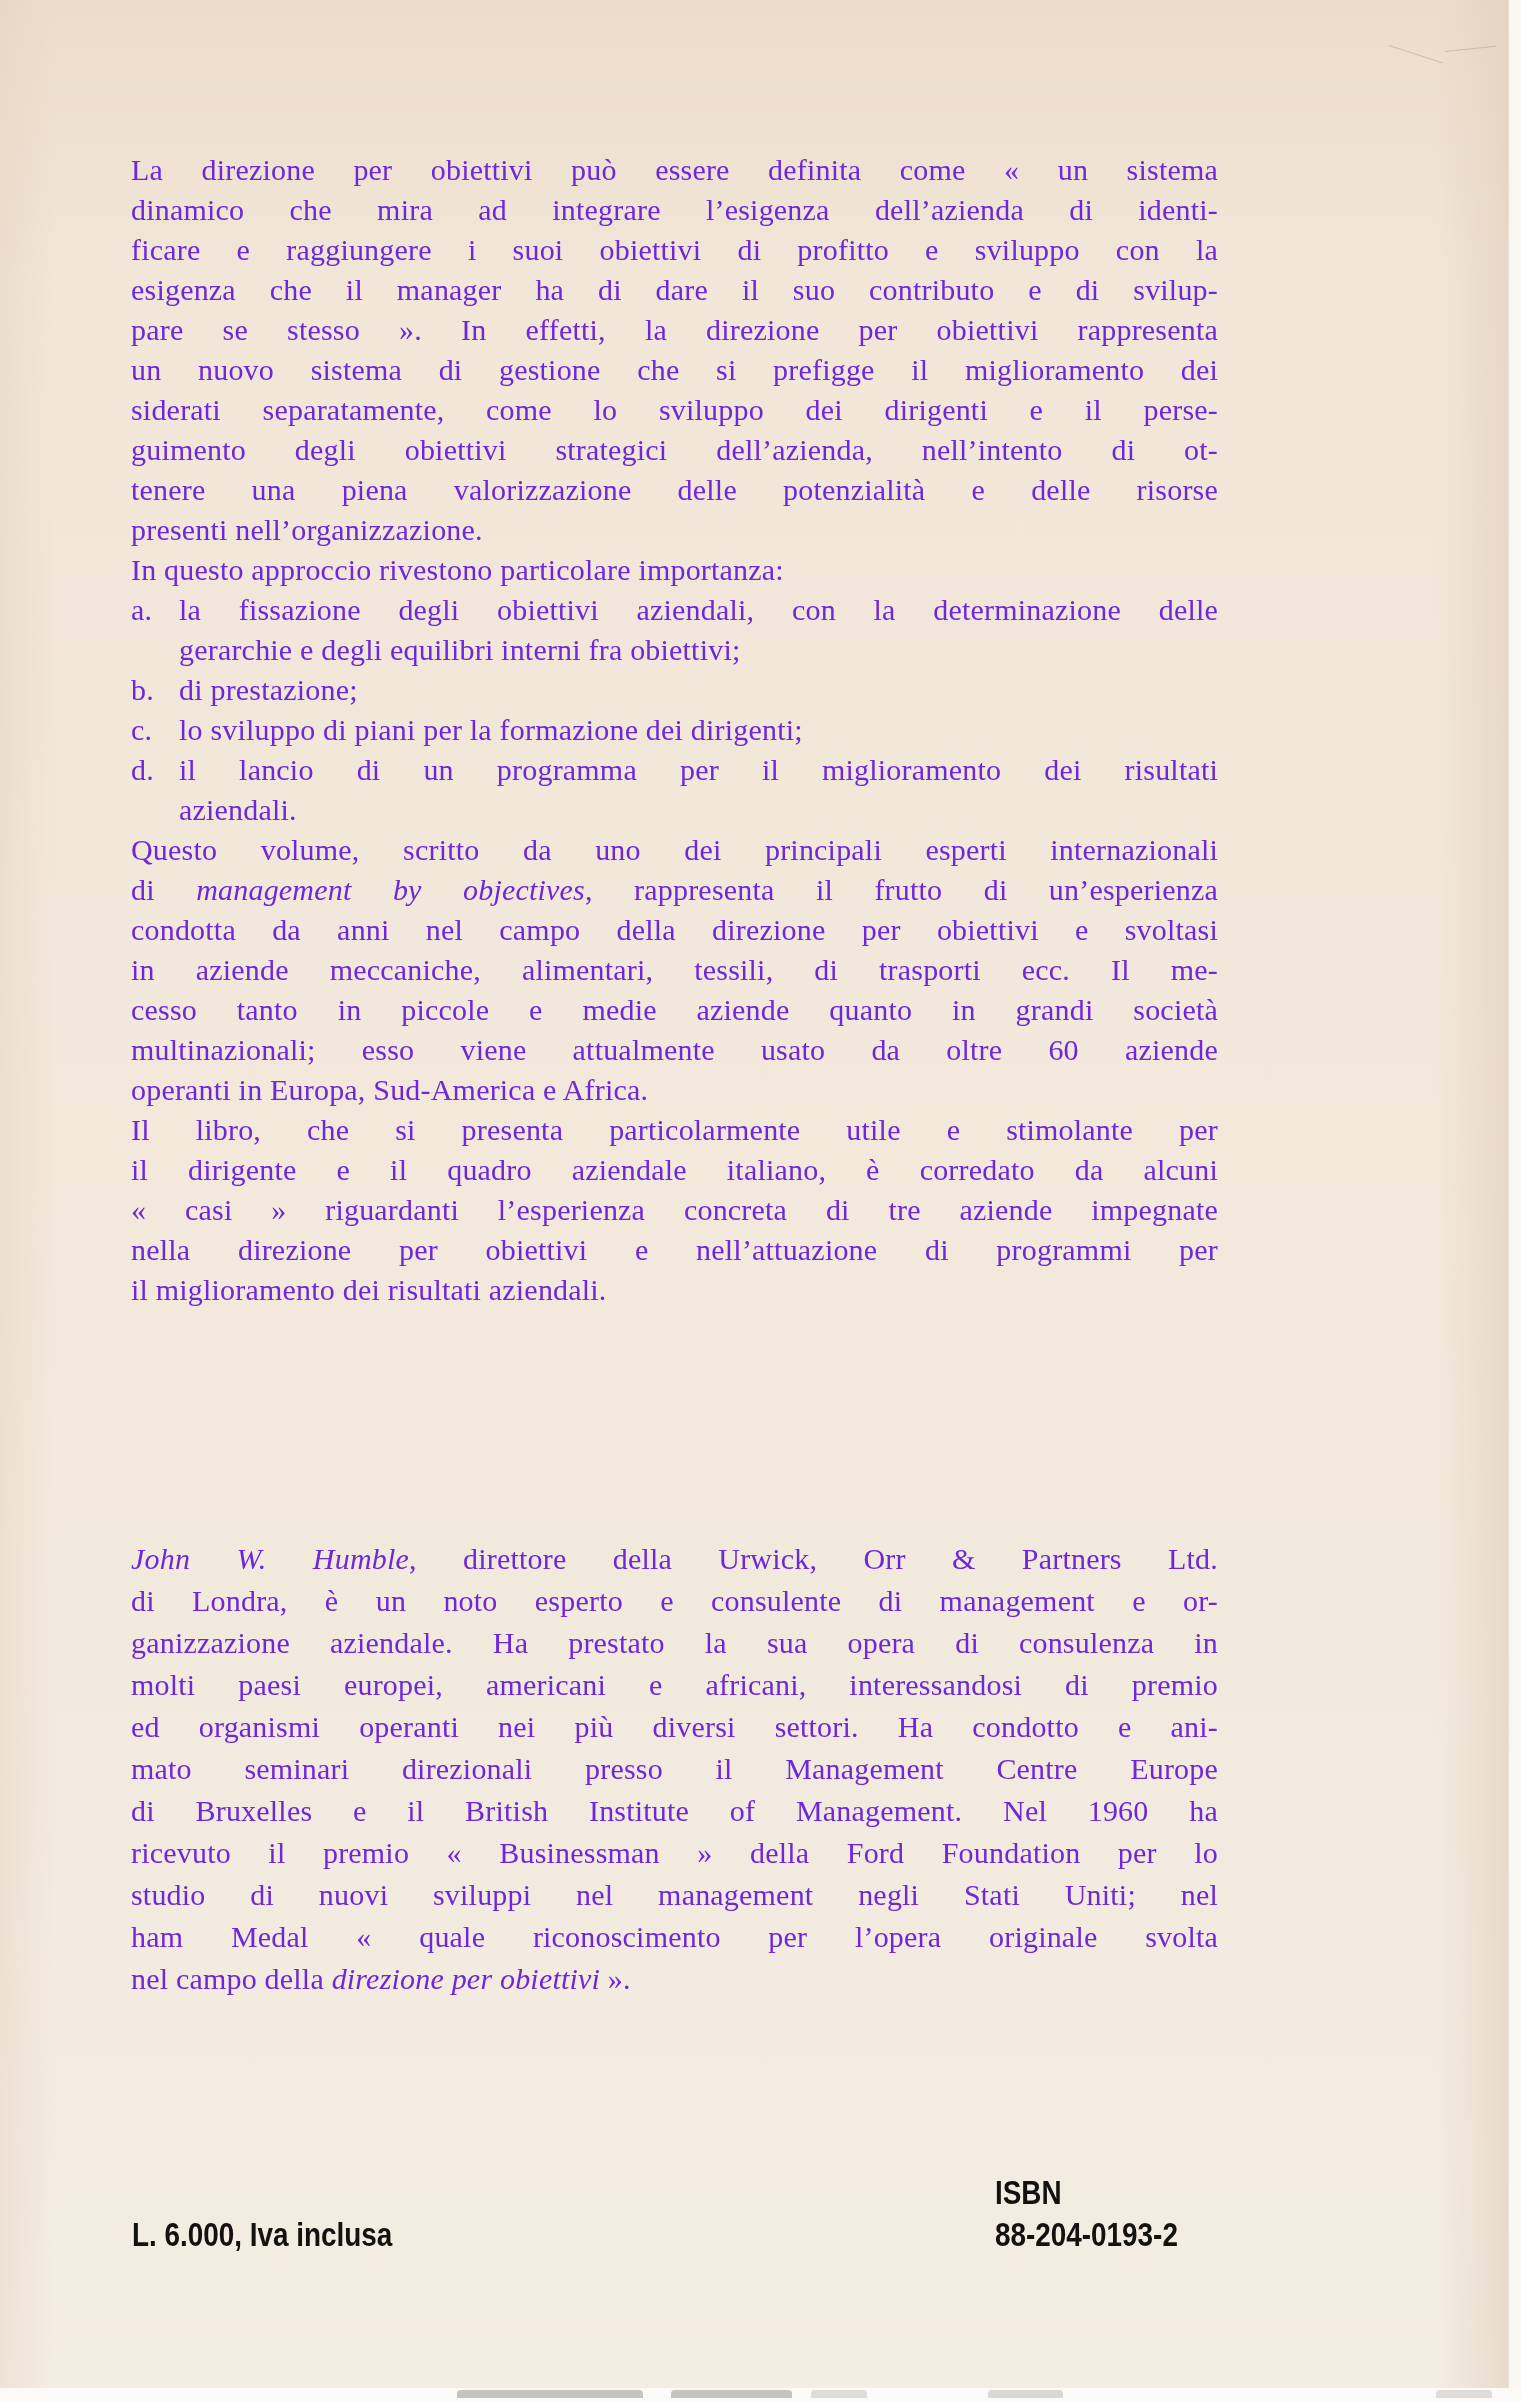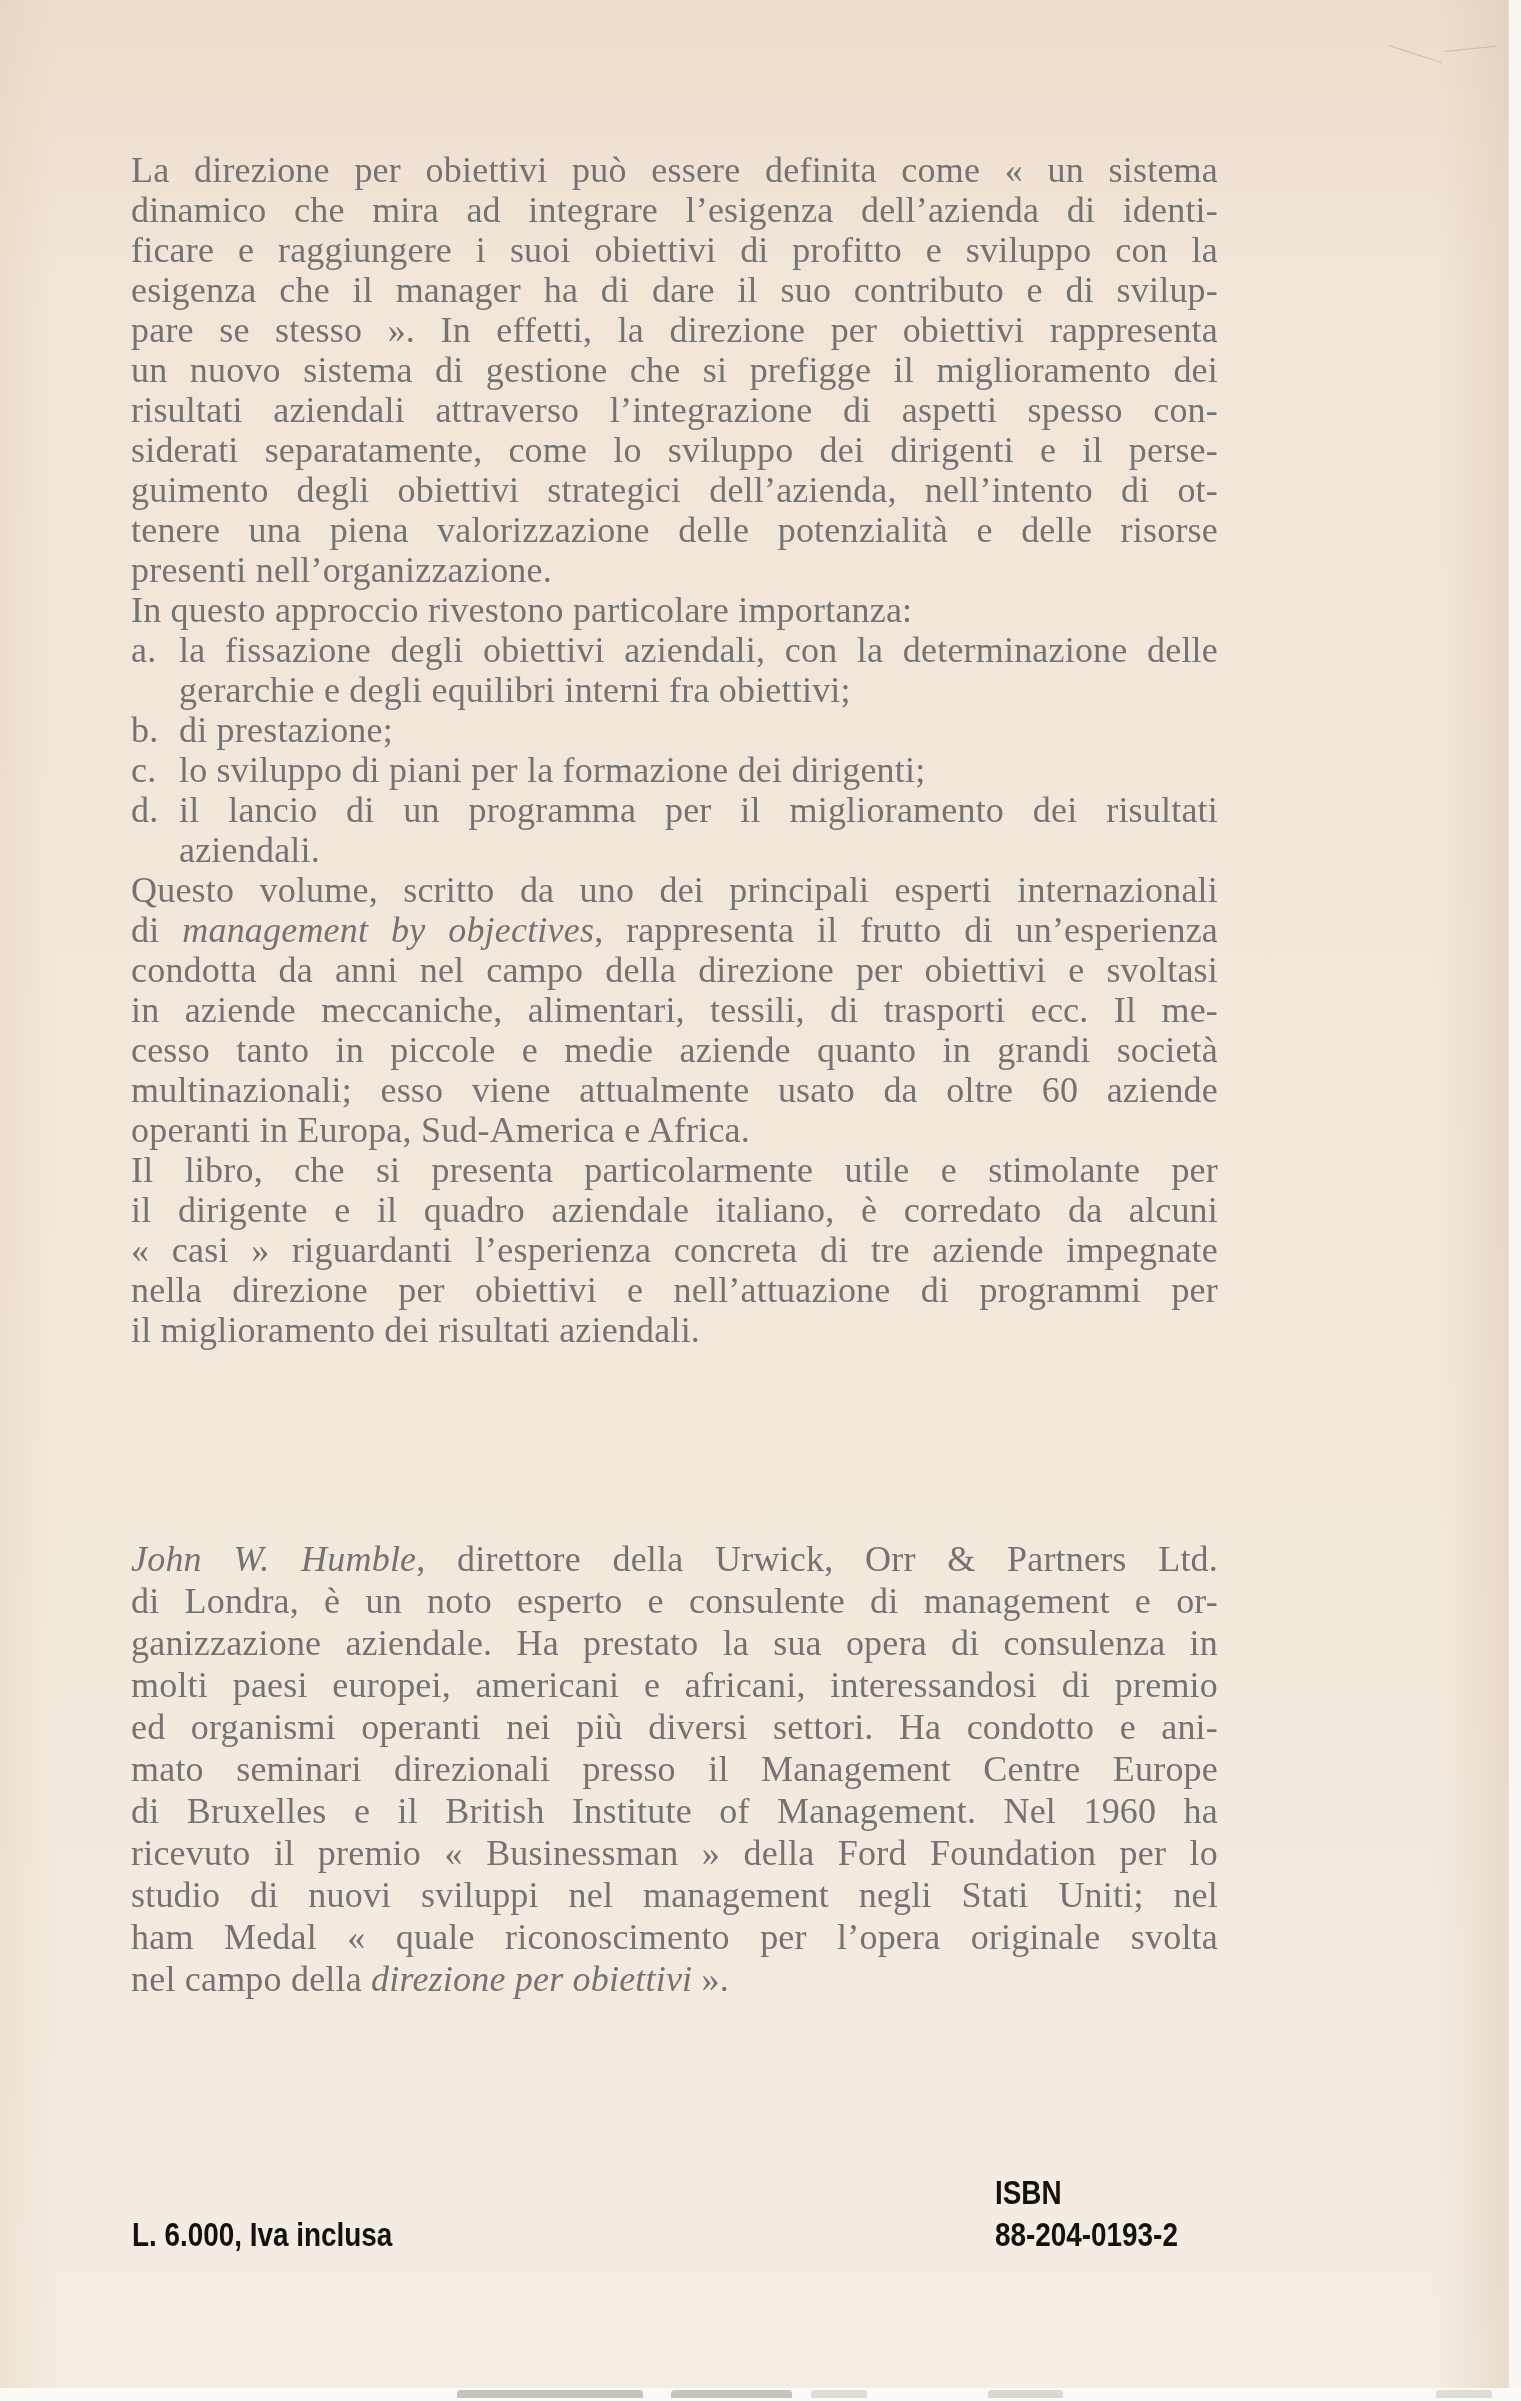--- a/index.html
+++ b/index.html
@@ -44,22 +44,22 @@
       height: 0.9px;
       background: rgba(150,130,110,0.35);
       transform-origin: left center;
     }
 
     .text-block {
       position: absolute;
       left: 131px;
       width: 1087px;
       font-family: "Liberation Serif", "DejaVu Serif", serif;
-      font-size: 36px;
-      color: #737373;
+      font-size: 30px;
+      color: #6d28d9;
       letter-spacing: 0.2px;
     }
     .line {
       display: block;
       height: 40px;
       line-height: 40px;
       white-space: nowrap;
       text-align: justify;
       text-align-last: justify;
       overflow: visible;
@@ -115,21 +115,20 @@
 
 <div class="text-block" style="top:150px;">
 
   <div>
     <span class="line">La direzione per obiettivi può essere definita come « un sistema</span>
     <span class="line">dinamico che mira ad integrare l’esigenza dell’azienda di identi-</span>
     <span class="line">ficare e raggiungere i suoi obiettivi di profitto e sviluppo con la</span>
     <span class="line">esigenza che il manager ha di dare il suo contributo e di svilup-</span>
     <span class="line">pare se stesso ». In effetti, la direzione per obiettivi rappresenta</span>
     <span class="line">un nuovo sistema di gestione che si prefigge il miglioramento dei</span>
-    <span class="line">risultati aziendali attraverso l’integrazione di aspetti spesso con-</span>
     <span class="line">siderati separatamente, come lo sviluppo dei dirigenti e il perse-</span>
     <span class="line">guimento degli obiettivi strategici dell’azienda, nell’intento di ot-</span>
     <span class="line">tenere una piena valorizzazione delle potenzialità e delle risorse</span>
     <span class="line last">presenti nell’organizzazione.</span>
   </div>
 
   <span class="line last">In questo approccio rivestono particolare importanza:</span>
 
   <div>
     <div class="list-item">

